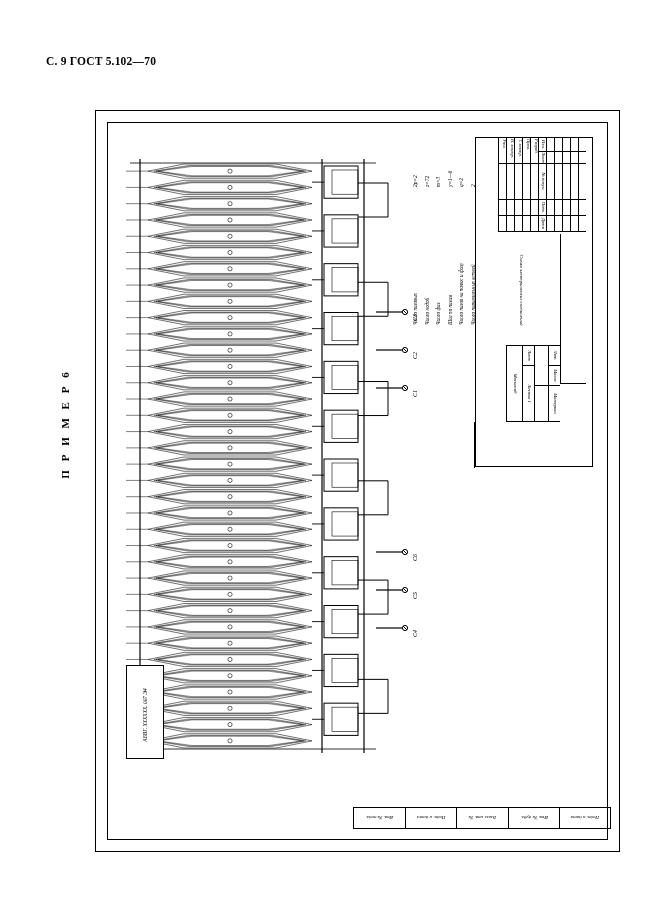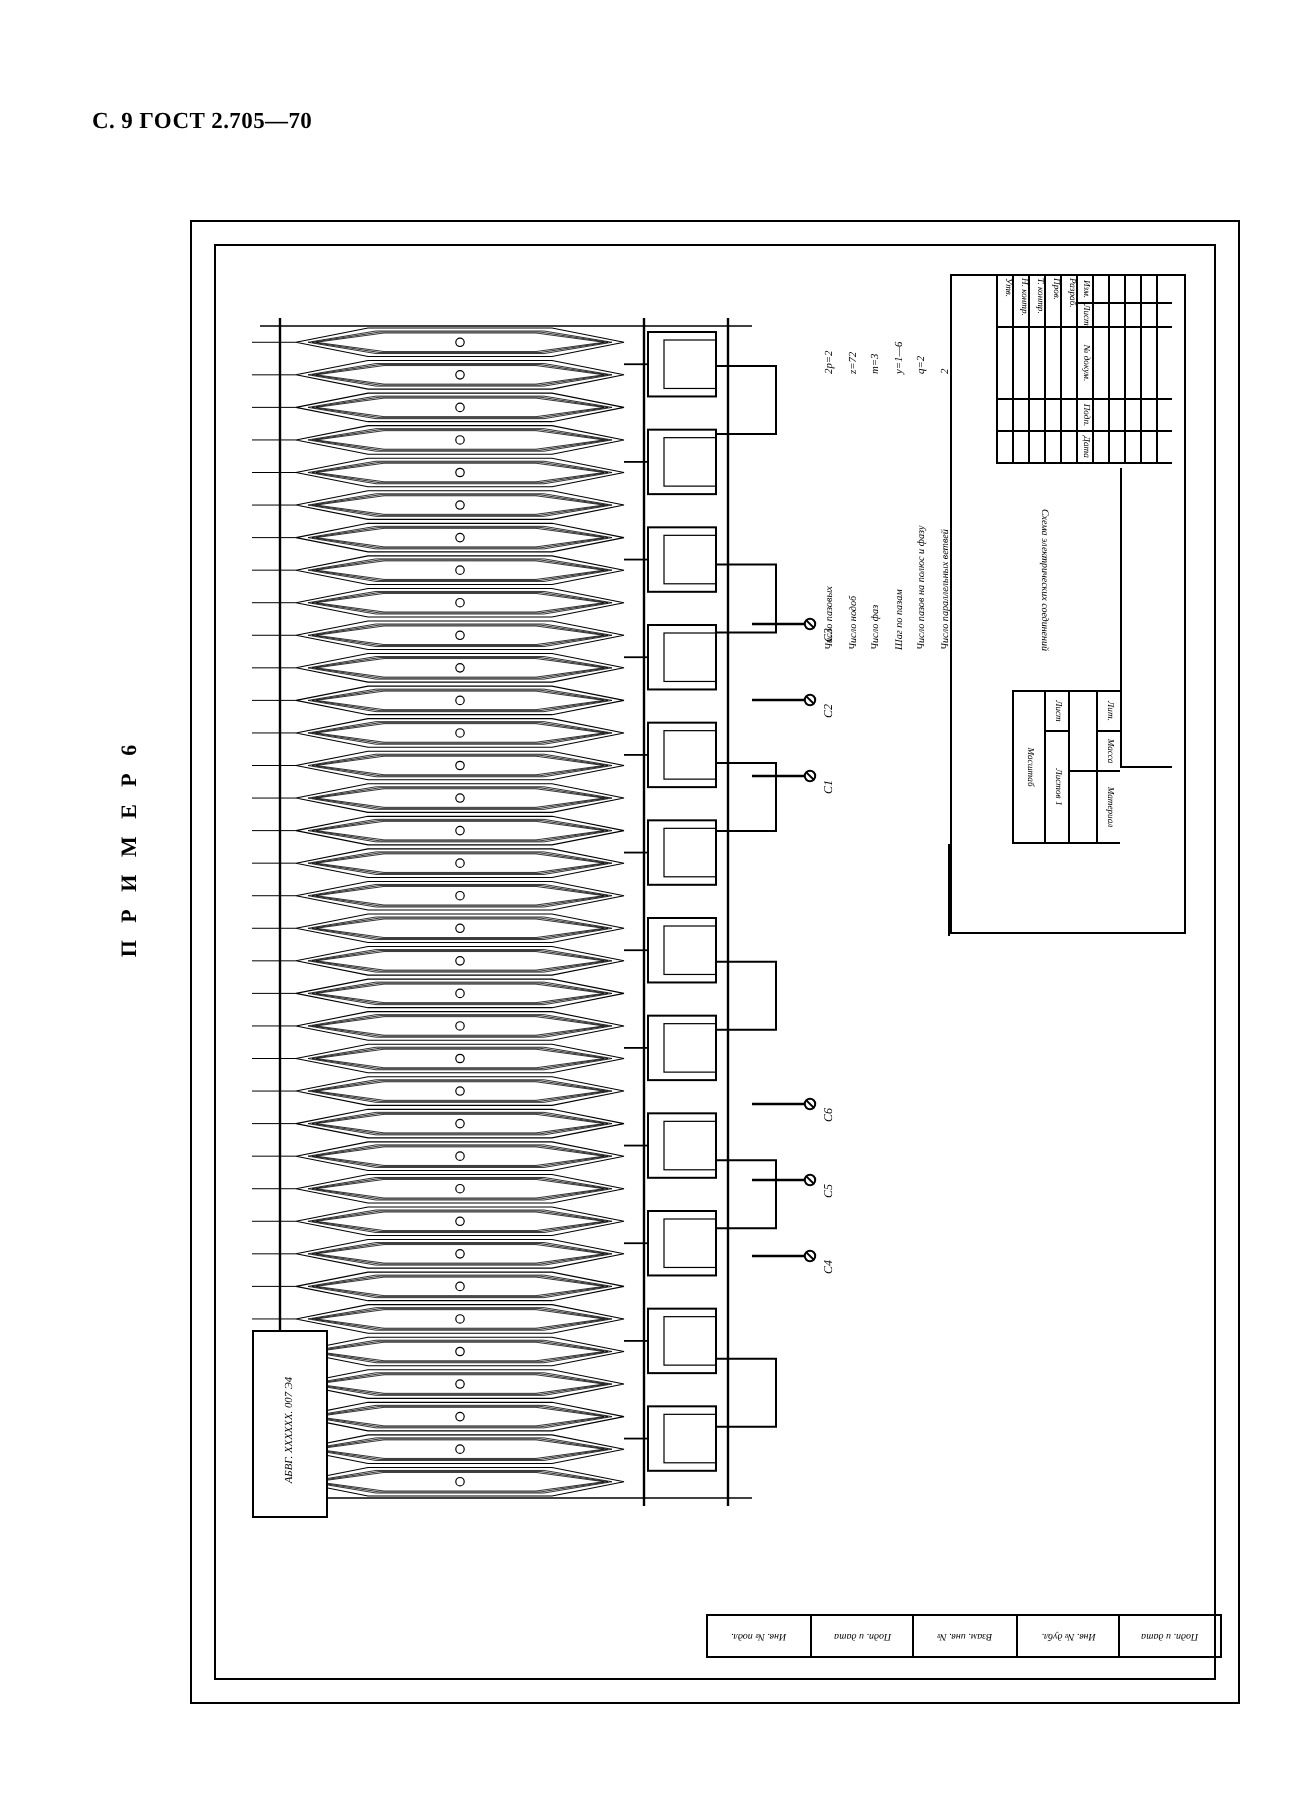--- a/index.html
+++ b/index.html
@@ -68,21 +68,21 @@
   .bm-cell{position:absolute;top:0;height:22px;box-sizing:border-box;
       border:1px solid #000;border-right:none;}
   .bm-cell:last-child{border-right:1px solid #000;}
   .bm-cell span{position:absolute;left:0;top:0;width:100%;height:100%;
       display:flex;align-items:center;justify-content:center;
       font-size:5px;font-style:italic;transform:rotate(180deg);white-space:nowrap;}
 </style>
 </head>
 <body>
 
-<div id="page-header">С. 9 ГОСТ 2.705—70</div>
+<div id="page-header">С. 9 ГОСТ 5.102—70</div>
 
 <div id="example-label">
   <span>П Р И М Е Р  6</span>
 </div>
 
 <div id="drawing-sheet">
   <div id="drawing-inner">
 
     <div id="winding-diagram">
       <svg width="300" height="630" viewBox="0 0 300 630">

